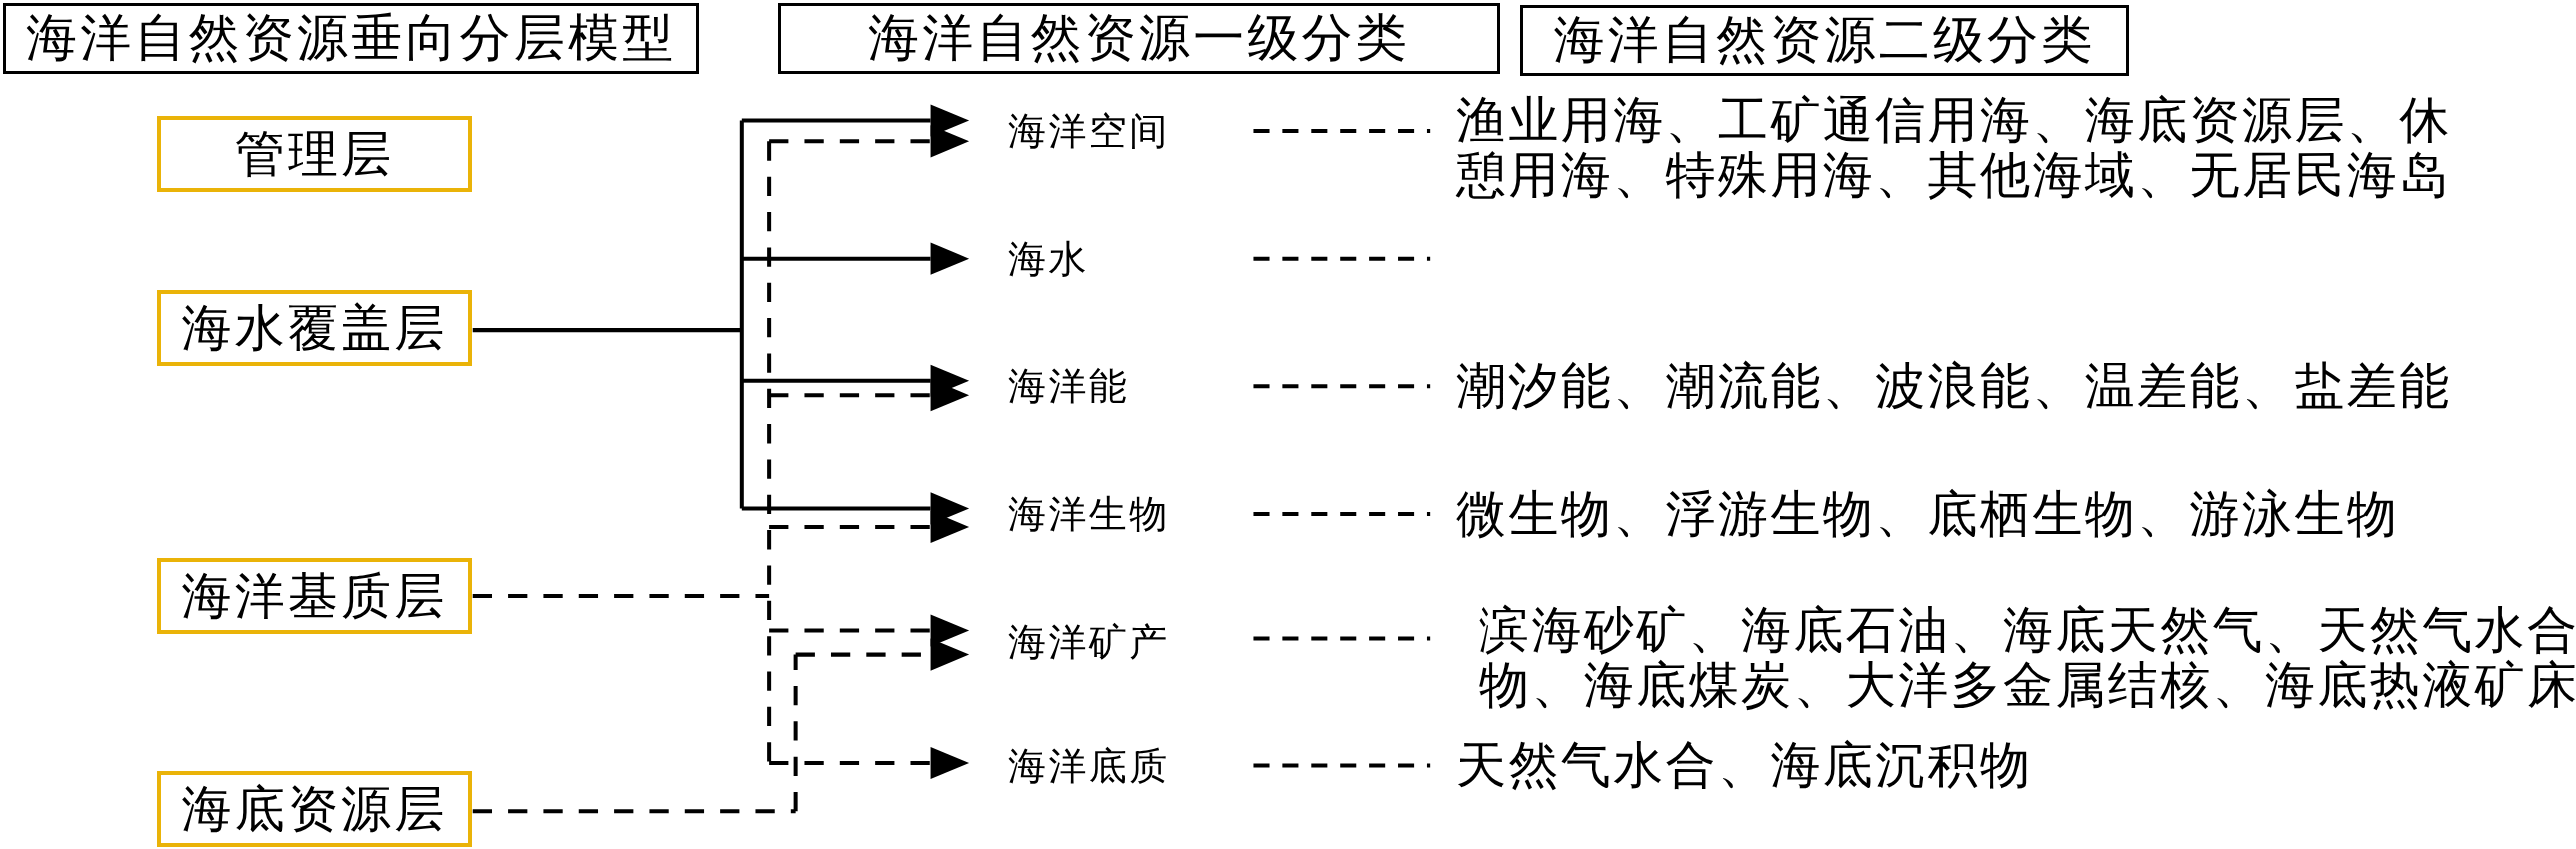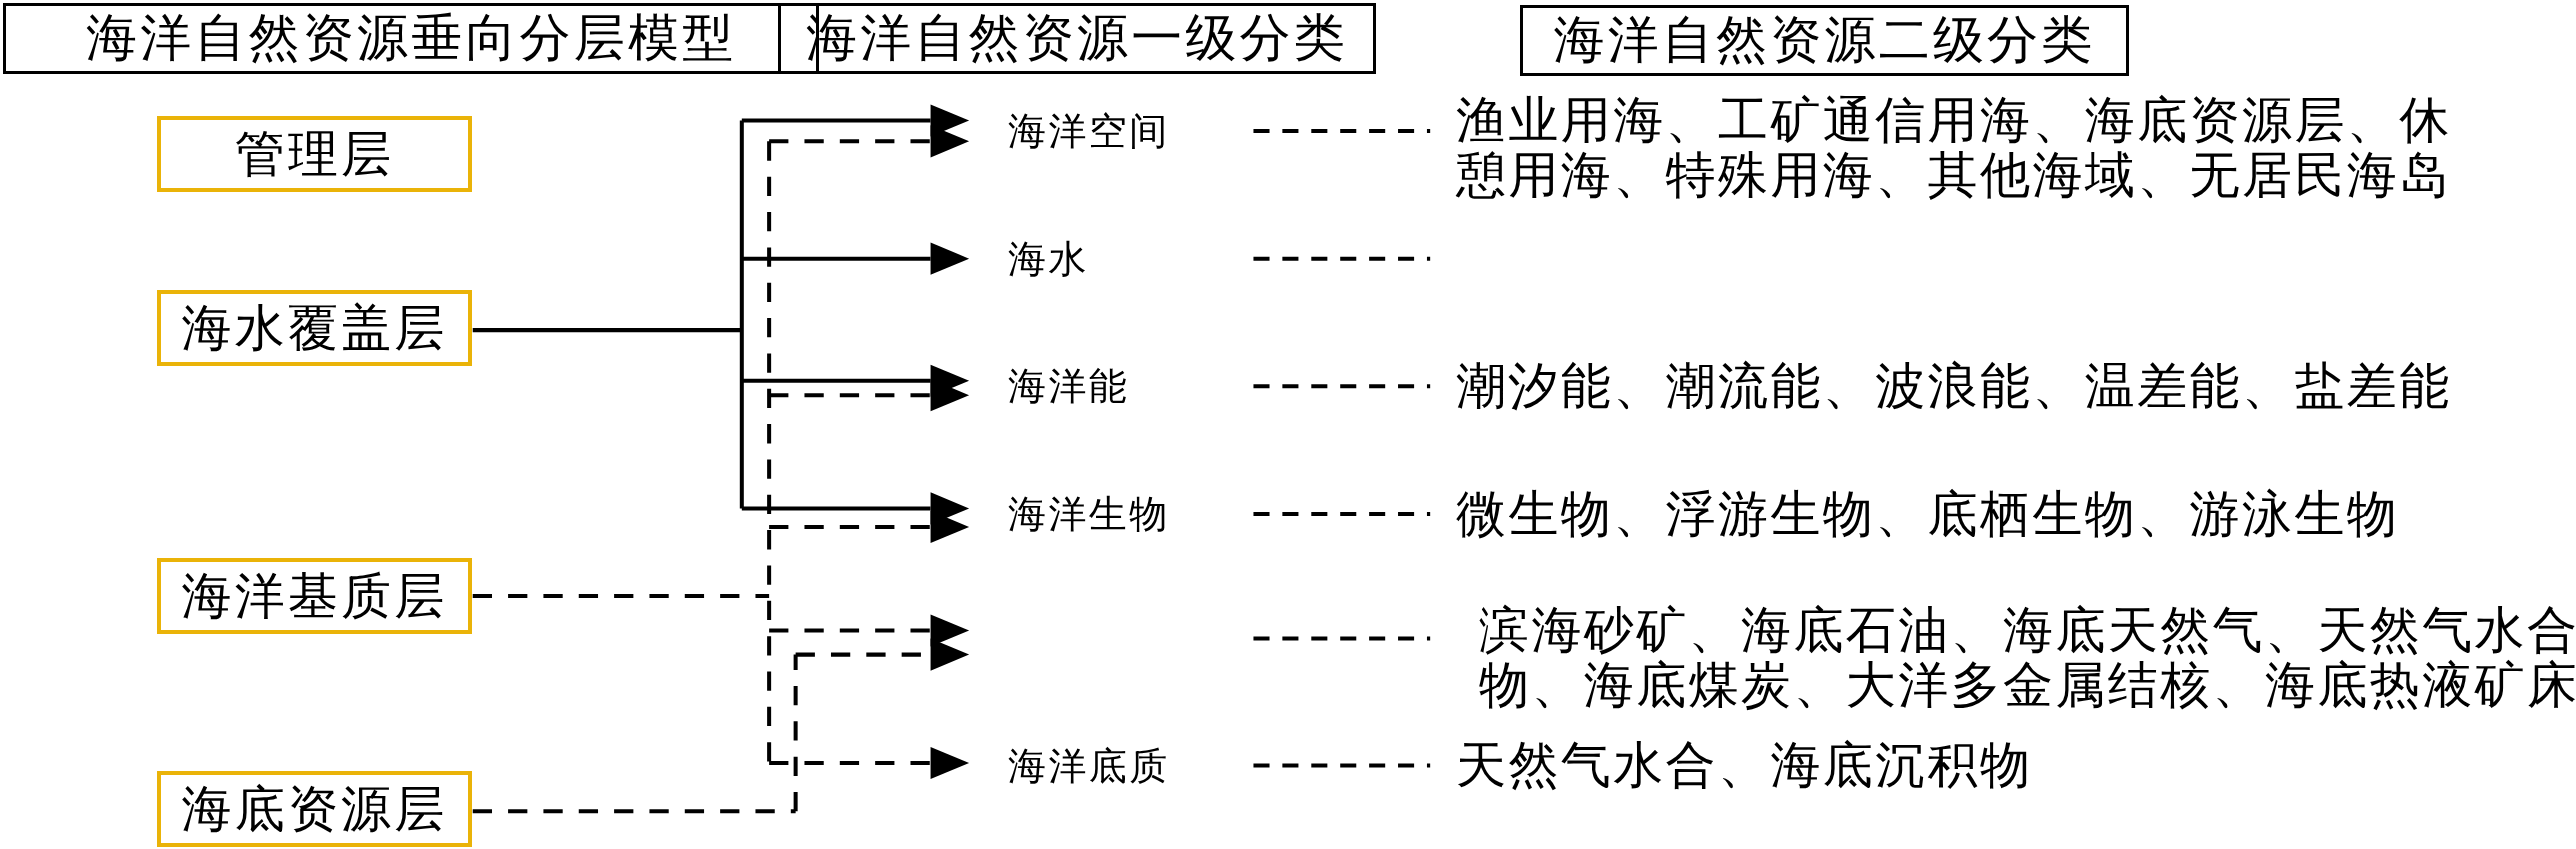--- a/index.html
+++ b/index.html
@@ -11,22 +11,22 @@
     color:#000000;
     overflow:hidden;
   }
   .hdr-box{
     position:absolute;
     border:3.2px solid #000;
     display:flex;align-items:center;justify-content:center;
     font-size:51px;letter-spacing:3.2px;white-space:nowrap;
     box-sizing:border-box;
   }
-  #hdr-model{left:3.2px;top:3.2px;width:816px;height:71px;}
-  #hdr-level1{left:778px;top:3.2px;width:598px;height:71px;}
+  #hdr-model{left:3.2px;top:3.2px;width:696px;height:71px;}
+  #hdr-level1{left:778px;top:3.2px;width:722px;height:71px;}
   #hdr-level2{left:1520px;top:4.8px;width:609px;height:71px;}
   .layer-box{
     position:absolute;left:157px;width:315px;height:76px;
     border:4px solid #eab308;
     display:flex;align-items:center;justify-content:center;
     font-size:50px;letter-spacing:3.2px;white-space:nowrap;
     box-sizing:border-box;
   }
   #layer-0{top:116px;}
   #layer-1{top:290px;text-align:center;}
@@ -118,20 +118,21 @@
     <span>海洋基质层</span>
   </div>
   <div class="layer-box" id="layer-3">
     <span>海底资源层</span>
   </div>
 
   <div class="cat-label" id="cat-0">海洋空间</div>
   <div class="cat-label" id="cat-1">海水</div>
   <div class="cat-label" id="cat-2">海洋能</div>
   <div class="cat-label" id="cat-3">海洋生物</div>
+  <div class="cat-label" id="cat-4">海洋矿产</div>
   <div class="cat-label" id="cat-5">海洋底质</div>
 
   <div class="sub-block" id="sub-0">
     <div class="sub-line">渔业用海、工矿通信用海、海底资源层、休</div>
     <div class="sub-line">憩用海、特殊用海、其他海域、无居民海岛</div>
   </div>
   <div class="sub-block" id="sub-2">
     <div class="sub-line">潮汐能、潮流能、波浪能、温差能、盐差能</div>
   </div>
   <div class="sub-block" id="sub-3">

